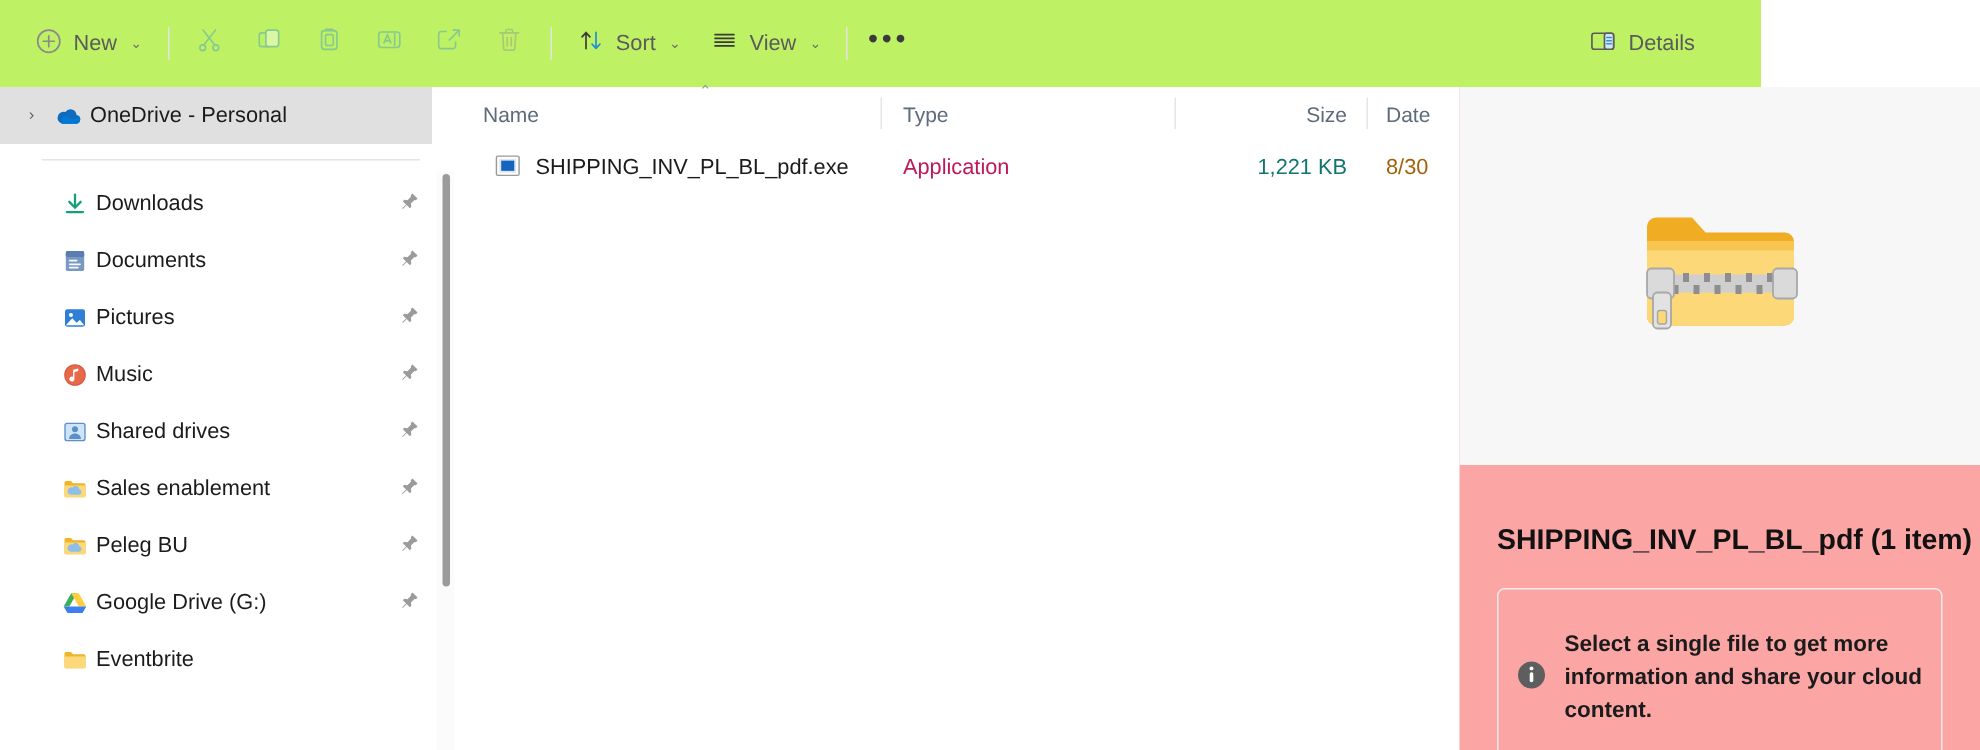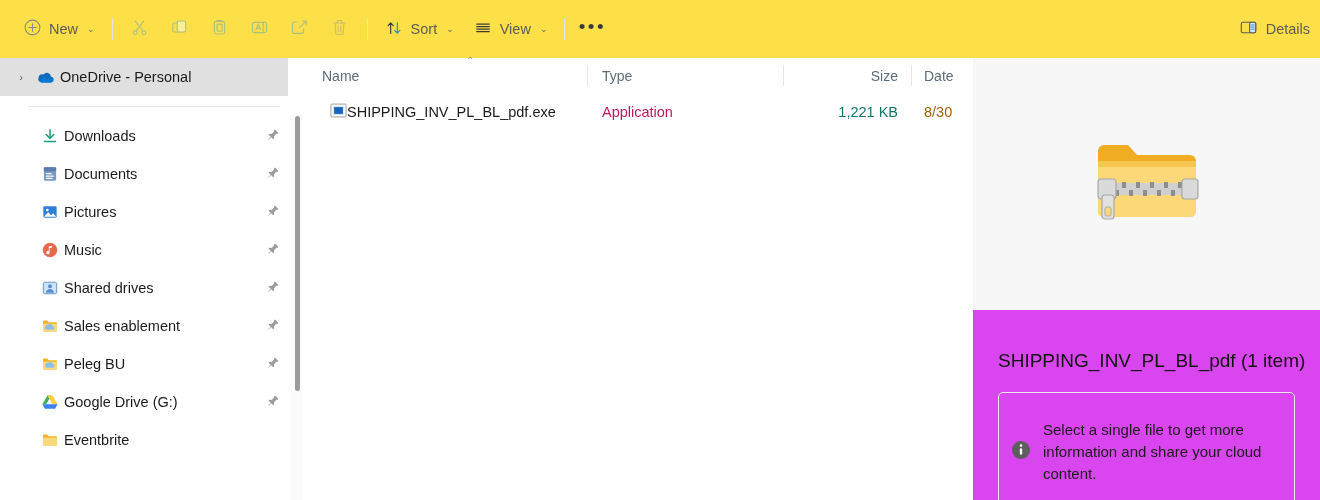--- a/index.html
+++ b/index.html
@@ -7,26 +7,26 @@
     width: 1320px; height: 500px;
     overflow: hidden;
     background: #ffffff;
     font-family: "Liberation Sans", sans-serif;
     -webkit-font-smoothing: antialiased;
   }
   #app { position: relative; width: 1320px; height: 500px; background:#fff; }
 
   
   .toolbar {
-    position: absolute; left:0; top:0; width:1320px; height:58px;
-    background:#fde047;
+    position: absolute; left:0; top:0; width:1174px; height:58px;
+    background:#bef264;
     display:flex; align-items:center;
   }
   .tb-left { display:flex; align-items:center; height:100%; padding-left:14px; }
-  .tb-right { margin-left:auto; display:flex; align-items:center; padding-right:0;justify-content:center; }
+  .tb-right { margin-left:auto; display:flex; align-items:center; padding-right:34px;justify-content:center; }
 
   .tb-btn {
     display:flex; align-items:center; gap:8px;
     height:34px; padding:0 10px; border-radius:4px;
     color:#5b5b5b; font-size:14.5px; cursor:default; white-space:nowrap;
   }
   .tb-icon-btn {
     display:flex; align-items:center; justify-content:center;
     width:40px; height:34px; border-radius:4px;
   }
@@ -83,28 +83,28 @@
   .ch.name { width:280px; }
   .ch.type { width:196px; }
   .ch.size { width:128px; justify-content:flex-end; padding-right:14px; }
   .ch.date { width:61px; padding-left:12px; }
   .ch.date::after { display:none; }
 
   .filerow {
     position:absolute; left:0; top:37px; width:665px; height:34px;
     display:flex; align-items:center; font-size:14.5px; color:#1b1b1b;
   }
-  .fr-name { width:280px; display:flex; align-items:center; padding-left:22px; }
+  .fr-name { width:280px; display:flex; align-items:center; gap:10px; padding-left:22px; }
   .fr-type { width:196px; padding-left:14px; color:#be185d; }
   .fr-size { width:128px; text-align:right; padding-right:14px; color:#0f766e; }
   .fr-date { width:61px; padding-left:12px; color:#a16207; overflow:hidden; white-space:nowrap; }
 
   
   .details {
-    position:absolute; left:973px; top:58px; width:347px; height:442px; background:#d946ef;
+    position:absolute; left:973px; top:58px; width:347px; height:442px; background:#fca5a5;font-weight:bold;
   }
   .preview {
     position:absolute; left:0; top:0; width:347px; height:252px;
     background:#f7f7f7; display:flex; align-items:center; justify-content:center;
   }
   .det-title {
     position:absolute; left:25px; top:292px; width:310px;
     font-size:19px; color:#121212; white-space:nowrap;
   }
   .infobox {

